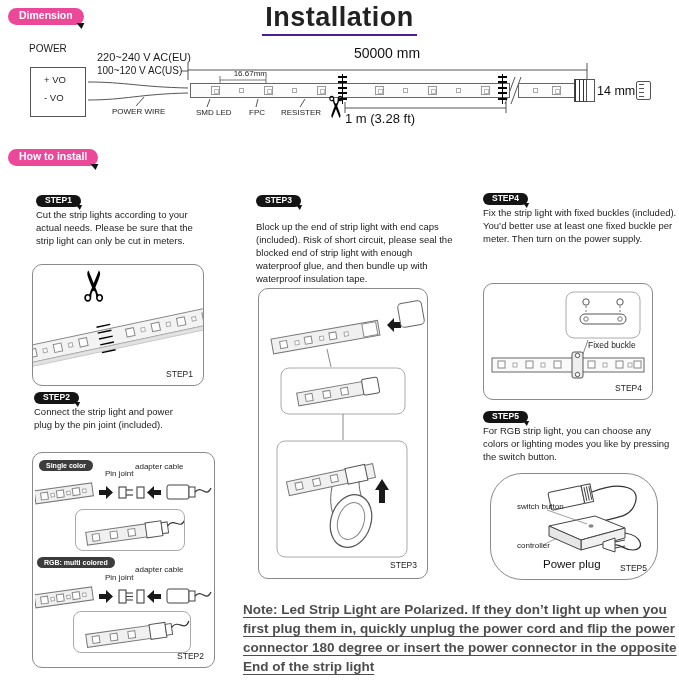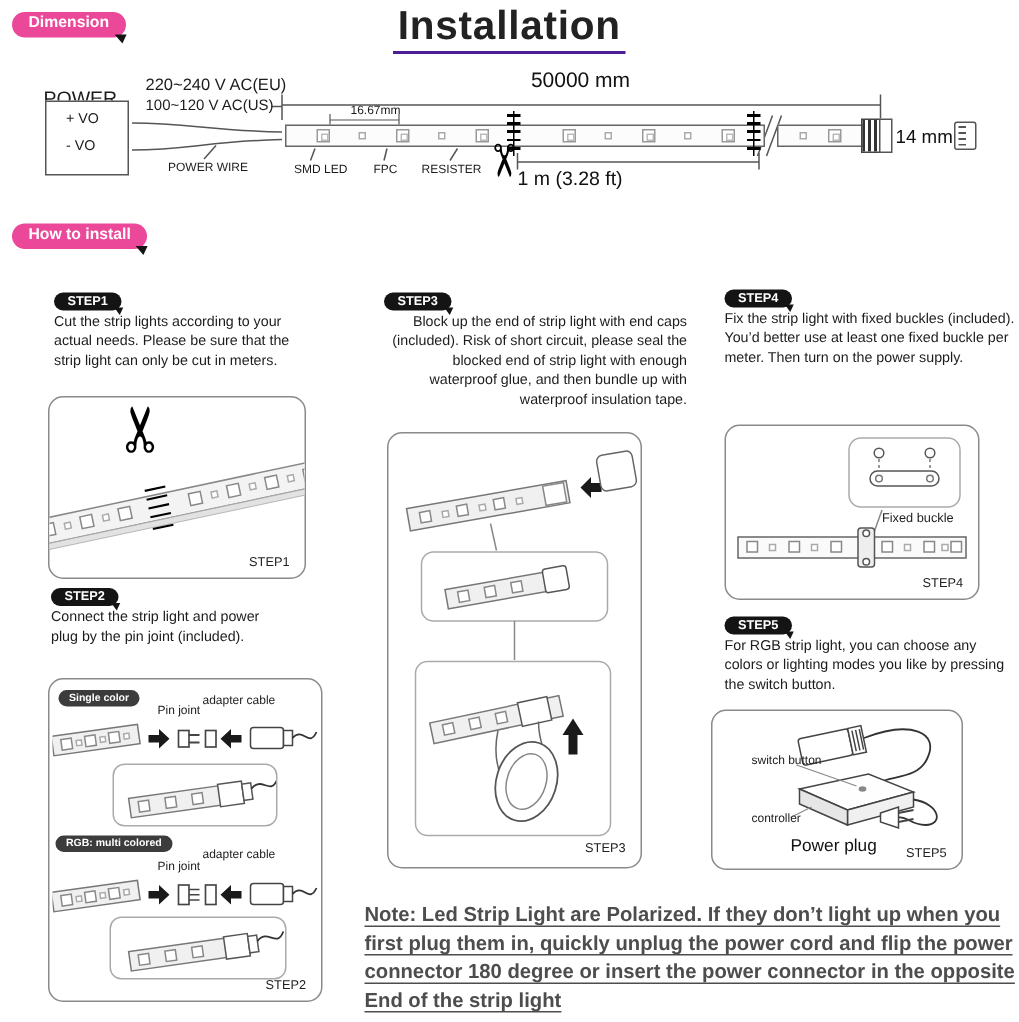--- a/index.html
+++ b/index.html
@@ -80,21 +80,21 @@
         <path d="M345,102 V113"></path>
         <path d="M506,102 V113"></path>
       <path d="M505,104 L515,77"></path>
         <path d="M511,104 L521,77"></path>
     </g>
   </svg>
 
   <div class="lbl" style="left:97px;top:51px;font-size:11px;">220~240 V AC(EU)</div>
   <div class="lbl" style="left:97px;top:65px;font-size:10px;">100~120 V AC(US)</div>
 
-  <div class="lbl" style="left:29px;top:58px;font-size:13px;">POWER</div>
+  <div class="lbl" style="left:29px;top:43px;font-size:10px;">POWER</div>
   <div class="powerbox" style="left:30px;top:67px;width:56px;height:50px;"></div>
   <div class="lbl" style="left:44px;top:74px;font-size:9.5px;">+ VO</div>
   <div class="lbl" style="left:44px;top:92px;font-size:9.5px;">- VO</div>
   <div class="lbl" style="left:112px;top:107px;">POWER WIRE</div>
 
   <div class="dim-big" style="left:187px;top:45px;width:400px;">50000 mm</div>
   <div class="lbl lbl-c" style="left:219px;top:69px;width:48px;">16.67mm</div>
 
   <div class="strip" style="left:190px;top:83px;width:320px;height:15px;">
     <span class="led"></span>
@@ -260,21 +260,21 @@
           <rect x="76" y="15" width="16" height="15" fill="#fff" stroke="#555"></rect>
           <rect x="92" y="17" width="6" height="11" fill="#fff" stroke="#555"></rect>
           <path d="M98,21 C106,13 110,28 116,17" stroke="#333" stroke-width="1.2" fill="none"></path>
         </g>
       </svg>
     </div>
     <div class="figlab" style="right:10px;bottom:6px;">STEP2</div>
   </div>
 
   <div class="stepbadge" style="left:256px;top:195px;">STEP3</div>
-  <div class="para" style="left:256px;top:209px;width:202px;text-align:right;">Block up the end of strip light with end caps (included). Risk of short circuit, please seal the blocked end of strip light with enough waterproof glue, and then bundle up with waterproof insulation tape.</div>
+  <div class="para" style="left:256px;top:221px;width:202px;">Block up the end of strip light with end caps (included). Risk of short circuit, please seal the blocked end of strip light with enough waterproof glue, and then bundle up with waterproof insulation tape.</div>
   <div class="fig" style="left:258px;top:288px;width:170px;height:291px;">
     <svg width="168" height="289">
       <g transform="rotate(-10 70 45)">
         <rect x="12" y="40" width="108" height="15" fill="#f0f0f0" stroke="#777"></rect>
         <g fill="#fff" stroke="#888">
             <rect x="20" y="44" width="7" height="7"></rect>
             <rect x="45" y="44" width="7" height="7"></rect>
             <rect x="70" y="44" width="7" height="7"></rect>
           </g>
         <g fill="#fff" stroke="#aaa">
@@ -352,21 +352,21 @@
       <rect x="88" y="68" width="11" height="26" rx="2" fill="#eee" stroke="#555"></rect>
       <circle cx="93.5" cy="71.5" r="2.2" fill="#fff" stroke="#555"></circle>
       <circle cx="93.5" cy="90.5" r="2.2" fill="#fff" stroke="#555"></circle>
     </svg>
     <div class="lbl" style="left:104px;top:56px;font-size:8.5px;">Fixed buckle</div>
     <div class="figlab" style="right:10px;bottom:6px;">STEP4</div>
   </div>
 
   <div class="stepbadge" style="left:483px;top:411px;">STEP5</div>
   <div class="para" style="left:483px;top:425px;width:192px;">For RGB strip light, you can choose any colors or lighting modes you like by pressing the switch button.</div>
-  <div class="fig" style="left:474px;top:473px;width:168px;height:107px;">
+  <div class="fig" style="left:490px;top:473px;width:168px;height:107px;border-radius:32px;">
     <svg width="166" height="105">
       <g transform="rotate(-12 80 22)">
         <rect x="58" y="14" width="34" height="18" rx="2" fill="#fff" stroke="#444"></rect>
         <rect x="92" y="14" width="9" height="18" fill="#fff" stroke="#444"></rect>
         <g stroke="#444" stroke-width="1">
             <path d="M94.5,16 V30"></path>
             <path d="M97,16 V30"></path>
             <path d="M99.5,16 V30"></path>
           </g>
       </g>

